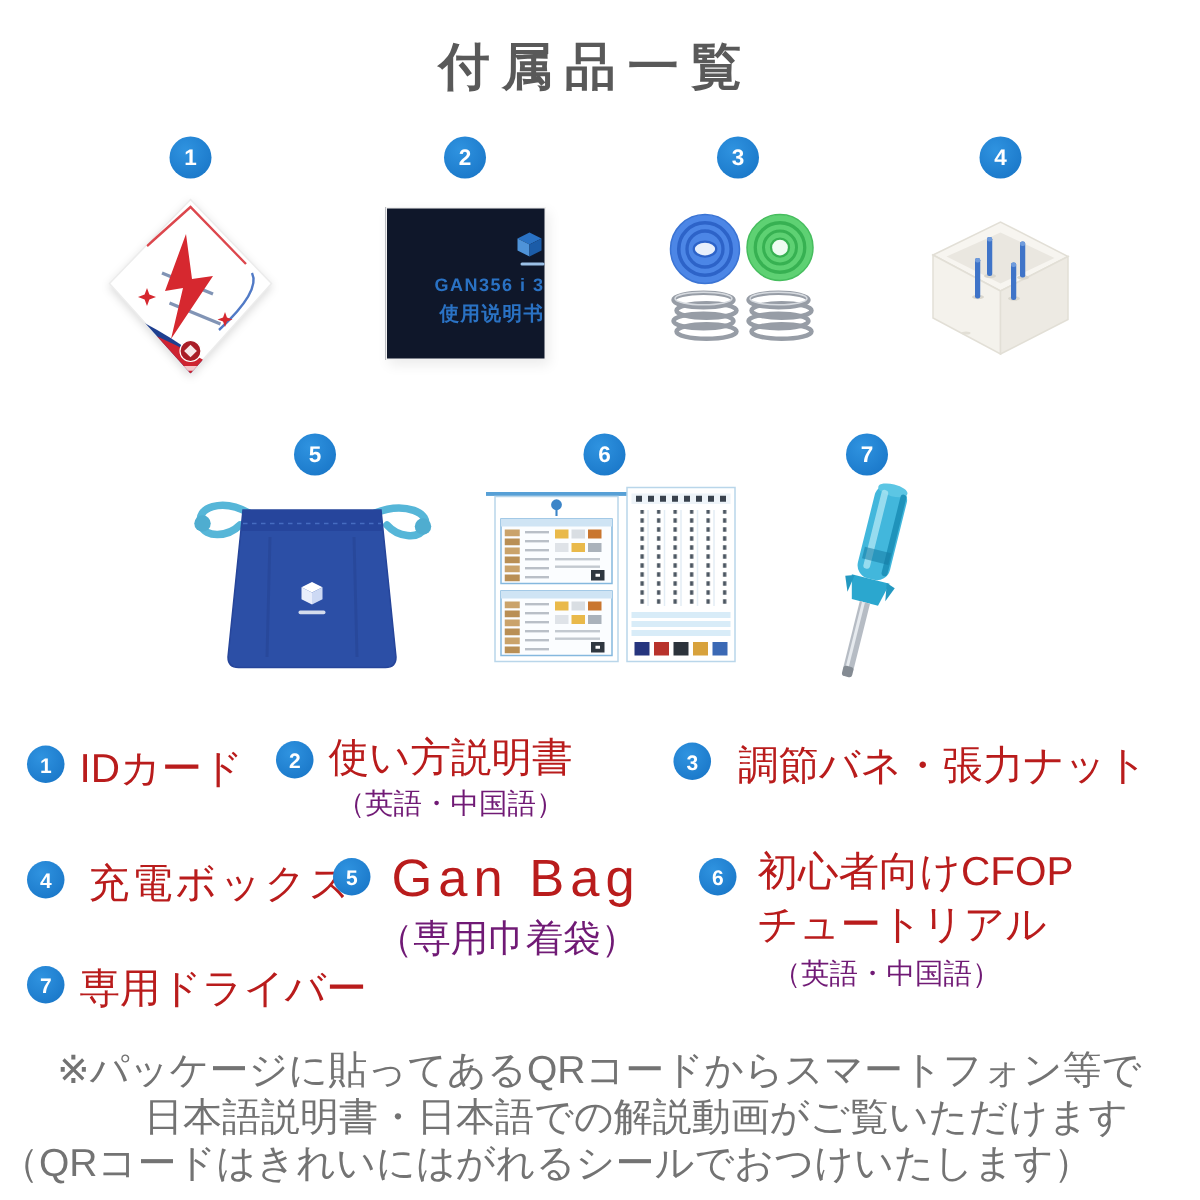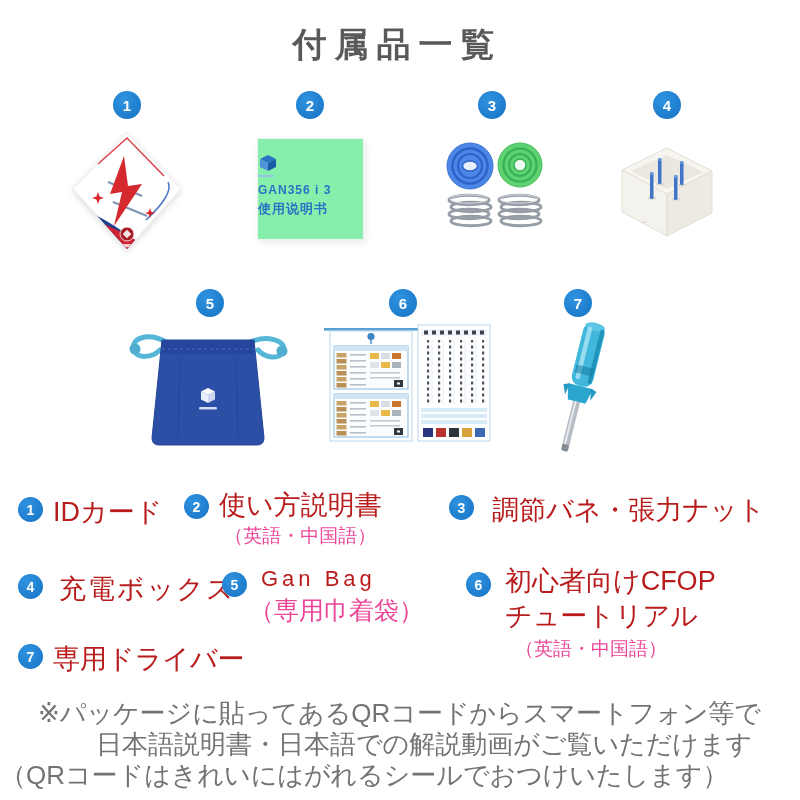--- a/index.html
+++ b/index.html
@@ -11,24 +11,24 @@
           background:radial-gradient(circle at 38% 32%, #2f93e0, #1672c4);
           color:#fff;font-size:15px;font-weight:bold;
           display:flex;align-items:center;justify-content:center;}
   .lbadge{width:25px;height:25px;border-radius:50%;flex:0 0 25px;
           background:radial-gradient(circle at 38% 32%, #2f93e0, #1672c4);
           color:#fff;font-size:14px;font-weight:bold;
           display:flex;align-items:center;justify-content:center;}
   .fig{position:absolute;}
   .entry{position:absolute;display:flex;align-items:flex-start;}
   .entry .lab{font-size:27px;color:#b91c1c;line-height:1.15;margin-left:10px;white-space:nowrap;}
-  .entry .note{font-size:19px;color:#ec4899;margin-left:10px;margin-top:2px;text-align:center;white-space:nowrap;}
-  .manual-card{position:absolute;left:257px;top:138px;width:107px;height:102px;background:#86efac;
+  .entry .note{font-size:19px;color:#701a75;margin-left:10px;margin-top:2px;text-align:center;white-space:nowrap;}
+  .manual-card{position:absolute;left:257px;top:138px;width:107px;height:102px;background:#0f172a;
                border:1px solid #f1f1f1;box-shadow:2px 3px 8px rgba(0,0,0,.08);
-               display:flex;flex-direction:column;align-items:flex-start;padding-top:14px;box-sizing:border-box;}
+               display:flex;flex-direction:column;align-items:flex-end;padding-top:14px;box-sizing:border-box;}
   .manual-card .m1{font-size:12px;font-weight:bold;color:#2a72c4;letter-spacing:1px;margin-top:6px;}
   .manual-card .m2{font-size:13px;font-weight:bold;color:#2a72c4;margin-top:3px;letter-spacing:1px;}
   .logo-bar{width:16px;height:2px;background:#9cc1e8;margin-top:2px;border-radius:1px;}
   .footer{position:absolute;left:0;top:698px;width:800px;font-size:26px;line-height:31px;
           color:#737373;font-weight:500;}
   .footer div{white-space:nowrap;}
   .f1{margin-left:38px;}
   .f2{margin-left:96px;}
   .f3{}
   svg{display:block;}
@@ -258,21 +258,21 @@
   </div>
 
   <div class="entry" style="left:18px;top:574px">
     <div class="lbadge">4</div>
     <div class="lab" style="margin-left:16px;letter-spacing:2px">充電ボックス</div>
   </div>
 
   <div class="entry" style="left:222px;top:566px">
     <div class="lbadge" style="margin-top:6px">5</div>
     <div>
-      <div class="lab" style="font-size:22px;letter-spacing:4px;margin-left:14px">Gan Bag</div>
+      <div class="lab" style="font-size:35px;letter-spacing:4px;margin-left:14px">Gan Bag</div>
       <div class="note" style="font-size:25px;margin-left:2px;margin-top:3px">（専用巾着袋）</div>
     </div>
   </div>
 
   <div class="entry" style="left:466px;top:566px">
     <div class="lbadge" style="margin-top:6px">6</div>
     <div>
       <div class="lab" style="margin-left:14px">初心者向けCFOP</div>
       <div class="lab" style="margin-left:14px;margin-top:4px">チュートリアル</div>
       <div class="note" style="margin-left:24px;margin-top:4px;text-align:left">（英語・中国語）</div>

